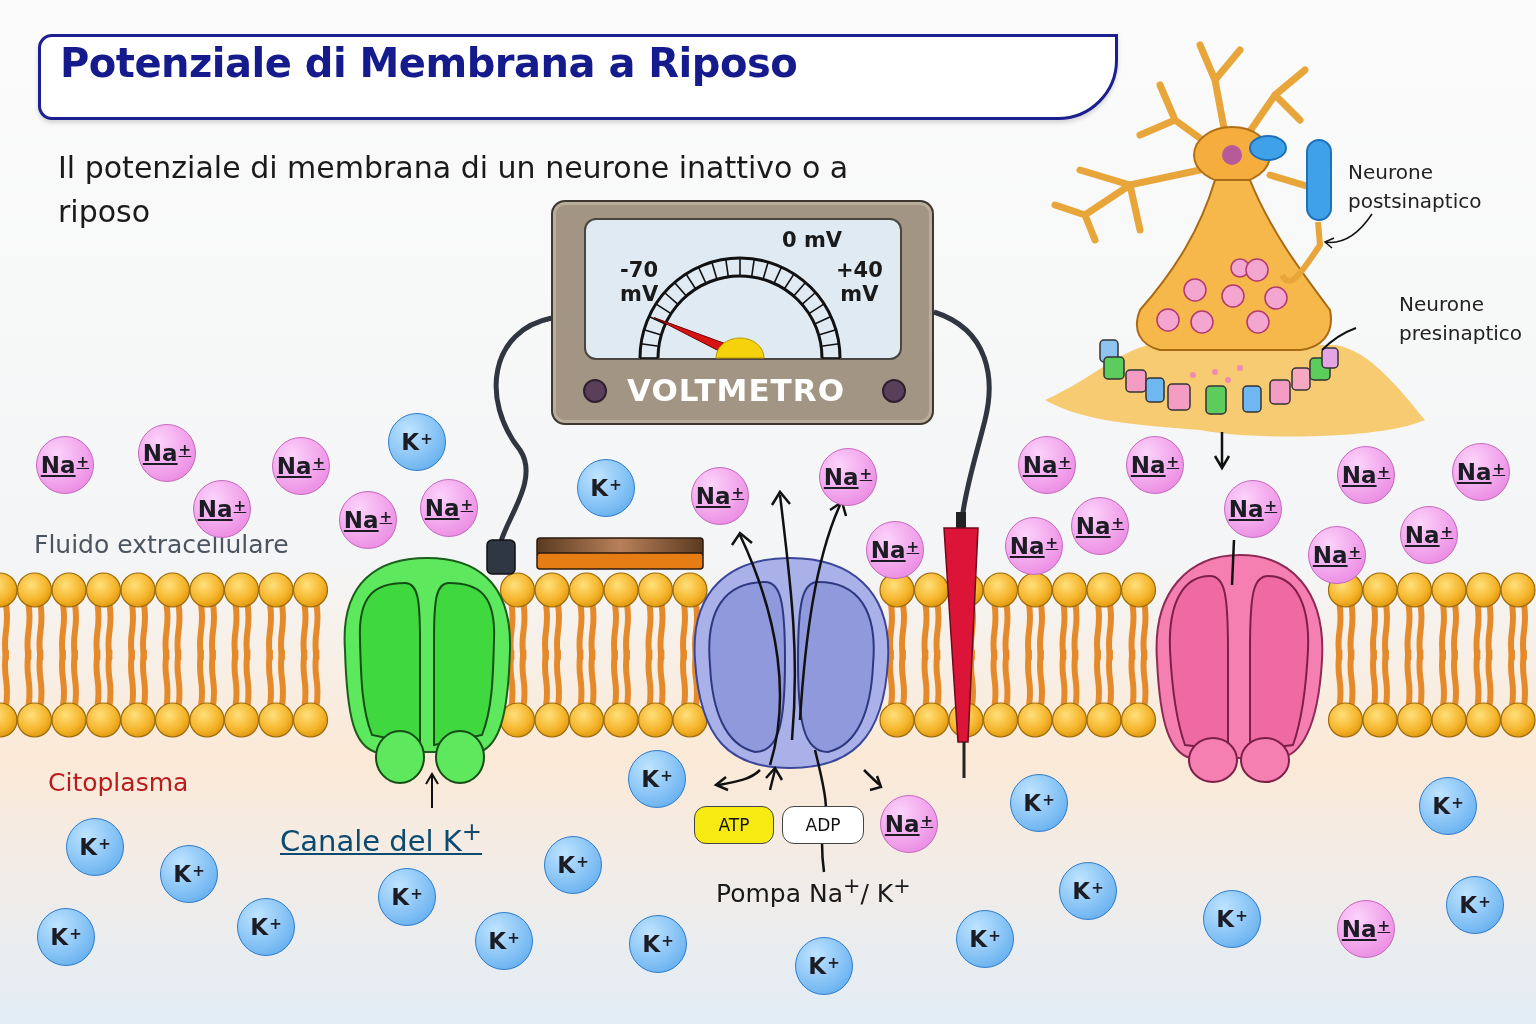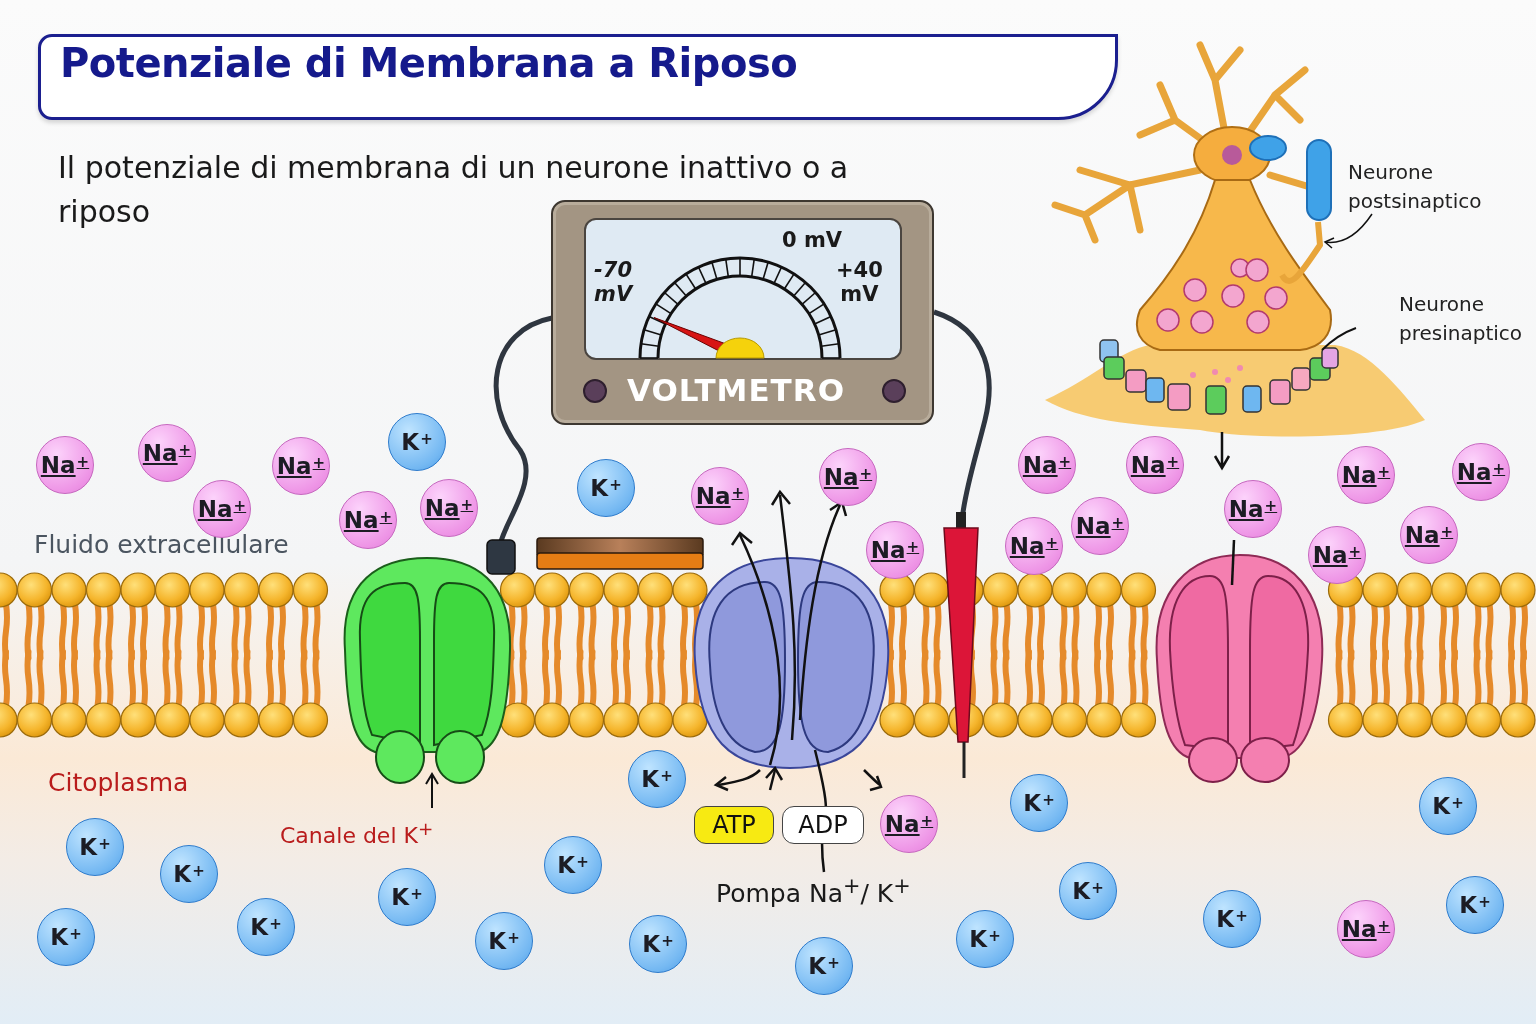--- a/index.html
+++ b/index.html
@@ -13,26 +13,26 @@
   #title-text{left:60px;top:40px;font-size:40px;font-weight:bold;color:#151a8c;letter-spacing:-0.5px;white-space:nowrap;}
   #subtitle{left:58px;top:146px;width:860px;font-size:30px;line-height:44px;color:#1a1a1a;}
   .ion{position:absolute;width:58px;height:58px;margin-left:-29px;margin-top:-29px;border-radius:50%;
     display:flex;align-items:center;justify-content:center;font-weight:bold;font-size:23px;color:#1c1c24;box-sizing:border-box;}
   .ion.na{background:radial-gradient(circle at 35% 30%,#fcd3fb,#ee95e6 70%,#e07fd8);border:1.5px solid #c667bf;text-decoration:underline;}
   .ion.k{background:radial-gradient(circle at 35% 30%,#bfe4ff,#74b8f2 70%,#4c9be5);border:1.5px solid #2d7bcc;}
   .ion sup{font-size:15px;margin-left:1px;position:relative;top:-3px;}
   .label{position:absolute;white-space:nowrap;}
   #fluid-label{left:34px;top:530px;font-size:25px;color:#4b5560;}
   #cyto-label{left:48px;top:768px;font-size:25px;color:#b91c1c;}
-  #kchannel-label{left:280px;top:818px;font-size:22px;color:#b91c1c;}
+  #kchannel-label{left:280px;top:818px;font-size:29px;color:#0c4a6e;text-decoration:underline;}
   #pump-label{left:716px;top:874px;font-size:25px;color:#1a1a1a;}
   #post-label{left:1348px;top:158px;font-size:20px;line-height:29px;color:#222;}
   #pre-label{left:1362px;top:290px;font-size:20px;line-height:29px;color:#222;}
   .pill{position:absolute;height:38px;border-radius:12px;display:flex;align-items:center;justify-content:center;
-    font-size:24px;color:#111;box-sizing:border-box;border:1.5px solid #444;}
+    font-size:17px;color:#111;box-sizing:border-box;border:1.5px solid #444;}
   #atp{left:694px;top:806px;width:80px;background:#f7ea12;}
   #adp{left:782px;top:806px;width:82px;background:#fff;}
   #voltmeter{left:551px;top:200px;width:383px;height:225px;background:#a39583;border:2px solid #3d3730;border-radius:14px;box-sizing:border-box;
     box-shadow:inset 0 0 0 3px #b8ac9b;}
   #vm-screen{left:584px;top:218px;width:318px;height:142px;background:#dfeaf3;border:2px solid #4a4540;border-radius:12px;box-sizing:border-box;}
   #vm-label{left:551px;top:372px;width:370px;text-align:center;font-size:31px;font-weight:bold;color:#fff;letter-spacing:1px;}
   .knob{position:absolute;width:20px;height:20px;border-radius:50%;background:#5a3f5a;border:2px solid #2e1f2e;}
   .vm-tick{position:absolute;font-size:21px;font-weight:bold;color:#1a1a1a;text-align:center;line-height:24px;}
   svg{position:absolute;left:0;top:0;}
 </style>
@@ -369,21 +369,21 @@
       <line x1="801.9714650970492" y1="304.3014198164866" x2="815.5749574354259" y2="292.5139266054715" stroke="#111" stroke-width="1.6"></line>
       <line x1="808.9827896921569" y1="313.667452968641" x2="824.1253532831181" y2="303.93591825444025" stroke="#111" stroke-width="1.6"></line>
       <line x1="814.5898236190706" y1="323.9359689338453" x2="830.9631995354518" y2="316.45849869981134" stroke="#111" stroke-width="1.6"></line>
       <line x1="818.6784238363888" y1="334.89793033900276" x2="835.9492973614497" y2="329.826744315857" stroke="#111" stroke-width="1.6"></line>
       <line x1="821.1653582342365" y1="346.3301832615906" x2="838.9821441880933" y2="343.7685161726715" stroke="#111" stroke-width="1.6"></line>
       <line x1="822" y1="358" x2="840" y2="358" stroke="#111" stroke-width="1.6"></line>
       <path d="M730.1288964578254,345.4758647376699 L654.0414300157281,317.55096730131805 L725.8711035421746,354.5241352623301 Z" fill="#d71414" stroke="#6b0000" stroke-width="1"></path>
       <path d="M716,358 A24,20 0 0 1 764,358 Z" fill="#f5d20c" stroke="#b89a00"></path>
     </g>
 </svg>
-<div class="vm-tick" style="left:594px;top:258px;font-style:italic;">
+<div class="vm-tick" style="left:620px;top:258px;">
   <div>-70</div>
   <div>mV</div>
 </div>
 <div class="vm-tick" style="left:782px;top:228px;">0 mV</div>
 <div class="vm-tick" style="left:836px;top:258px;">
   <div>+40</div>
   <div>mV</div>
 </div>
 <div class="knob" style="left:583px;top:379px;"></div>
 <div class="knob" style="left:882px;top:379px;"></div>

